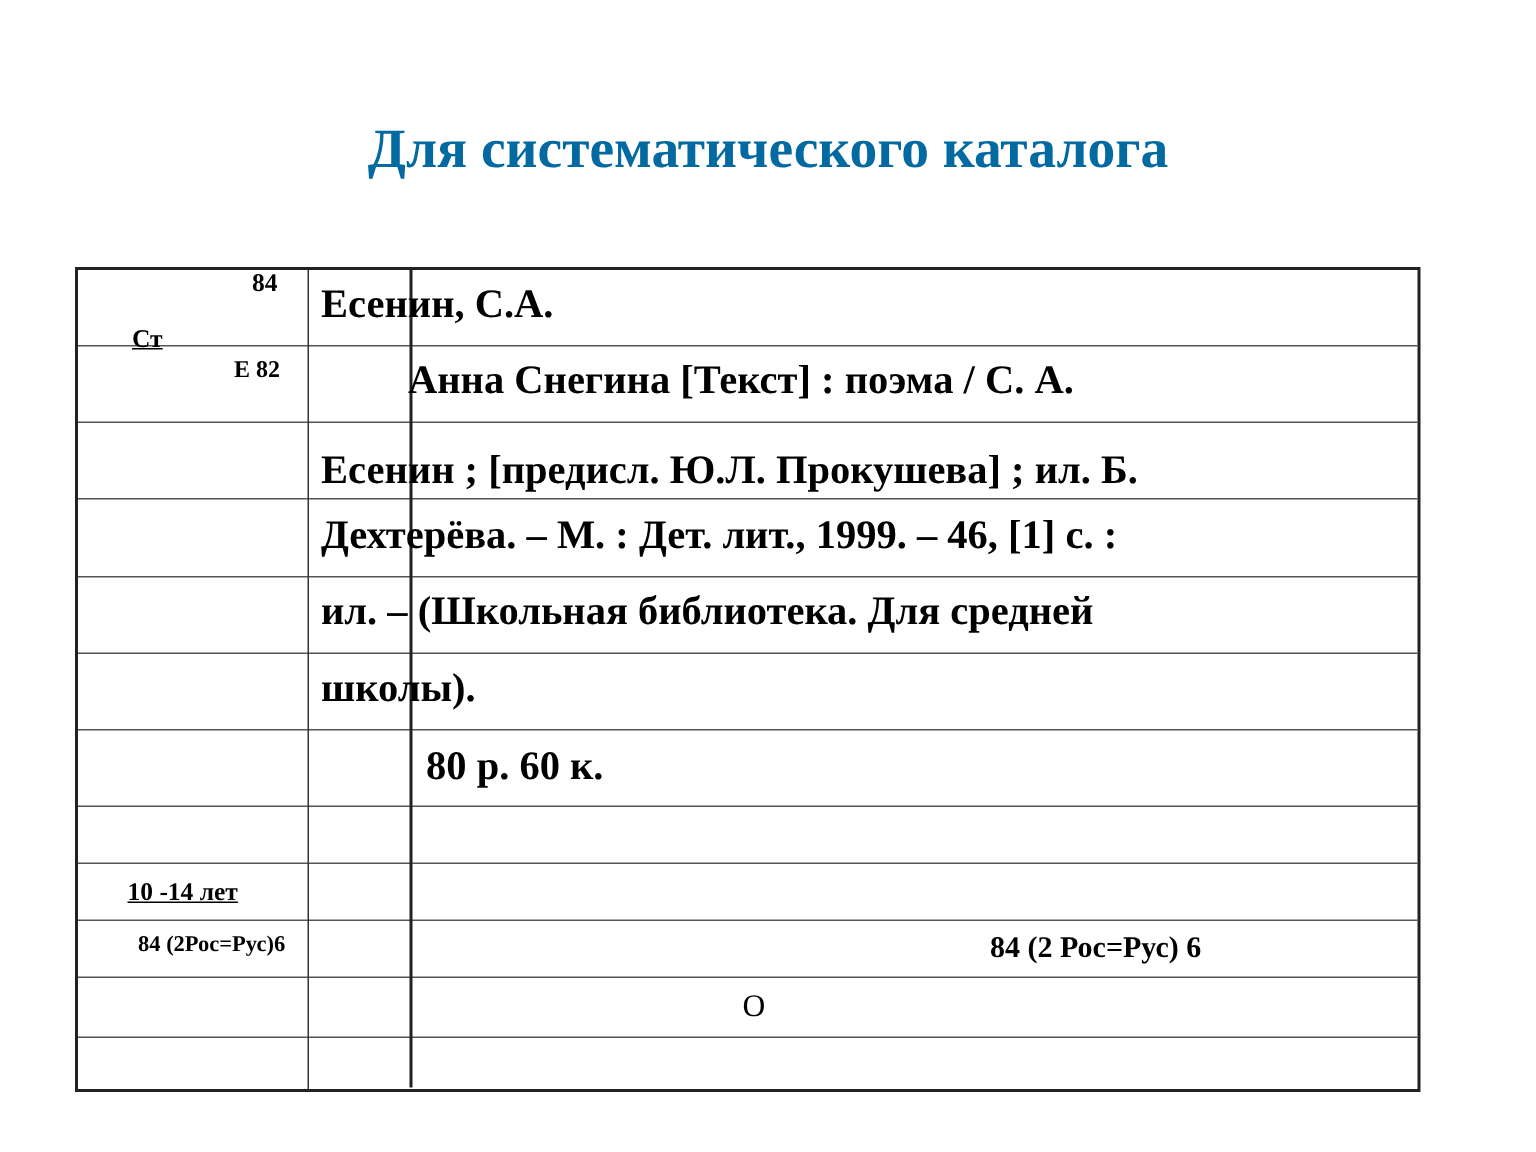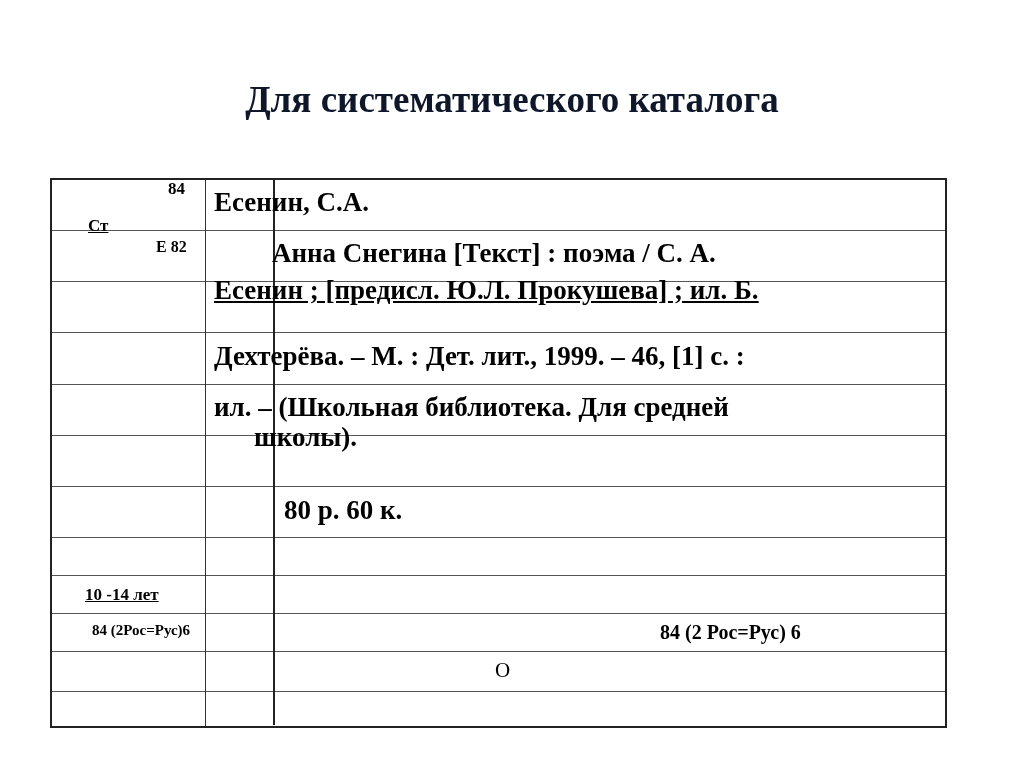--- a/index.html
+++ b/index.html
@@ -16,21 +16,21 @@
       color: #000;
     }
     .title {
       position: absolute;
       left: 0;
       width: 1024px;
       top: 78px;
       text-align: center;
       font-size: 37px;
       font-weight: bold;
-      color: #0f172a;
+      color: #0369a1;
       letter-spacing: 0px;
       white-space: nowrap;
     }
     .card {
       position: absolute;
       left: 50px;
       top: 178px;
       width: 897px;
       height: 550px;
       border: 2px solid #222;
@@ -89,20 +89,20 @@
 </div>
 
 <div class="txt small" style="left:168px; top:179px;">84</div>
 <div class="txt small" style="left:88px; top:216px;text-decoration:underline;">Ст</div>
 <div class="txt small" style="left:156px; top:238px; font-size:16px;">Е 82</div>
 <div class="txt small" style="left:85px; top:585px;text-decoration:underline;">10 -14 лет</div>
 <div class="txt xs" style="left:61px; top:622px;margin-left:31px;">84 (2Рос=Рус)6</div>
 
 <div class="txt big" style="left:214px; top:187px;">Есенин, С.А.</div>
 <div class="txt big" style="left:272px; top:238px;">Анна Снегина  [Текст]  :  поэма  / С. А.</div>
-<div class="txt big" style="left:214px; top:275px;text-decoration:underline;">Есенин ; [предисл. Ю.Л. Прокушева] ; ил.  Б.</div>
+<div class="txt big" style="left:214px; top:298px;">Есенин ; [предисл. Ю.Л. Прокушева] ; ил.  Б.</div>
 <div class="txt big" style="left:214px; top:341px;">Дехтерёва.  –  М. :  Дет. лит., 1999.  –  46, [1] с. :</div>
 <div class="txt big" style="left:214px; top:392px;">ил.  –  (Школьная библиотека. Для  средней</div>
-<div class="txt big" style="left:214px; top:422px;margin-left:40px;">школы).</div>
+<div class="txt big" style="left:214px; top:443px;">школы).</div>
 <div class="txt big" style="left:284px; top:495px;">80 р. 60 к.</div>
 
 <div class="txt xs" style="left:660px; top:621px; font-size:20px;">84 (2 Рос=Рус) 6</div>
 <div class="txt" style="left:495px; top:658px; font-size:21px; font-weight:normal;">О</div>
 
 </body></html>

